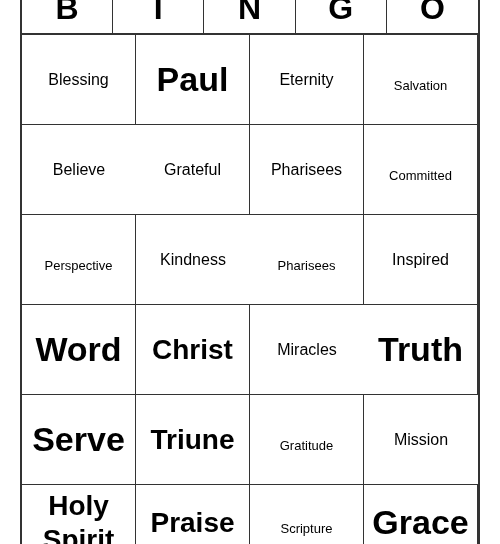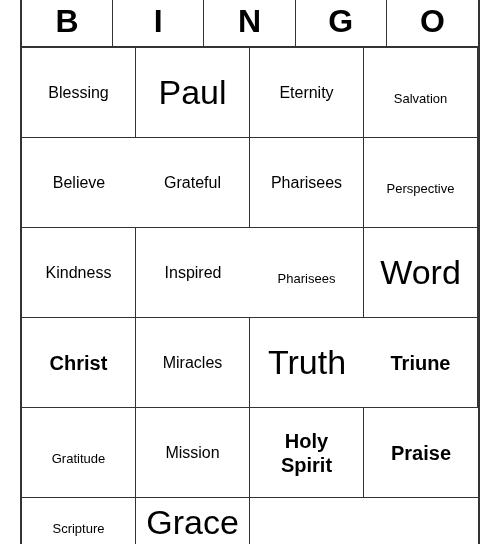--- a/index.html
+++ b/index.html
@@ -72,27 +72,27 @@
     .size-small {
       font-size: 13px;
       margin-top: 12px;
     }
 
     .size-medium {
       font-size: 16px;
     }
 
     .size-large {
-      font-size: 20px;
+      font-size: 28px;
       font-weight: bold;
     }
 
     .size-xlarge {
       font-size: 34px;
-      font-weight: normal;
+      font-weight: bold;
     }
   </style>
 </head>
 <body>
 
 <div class="bingo-card">
   <div class="bingo-header">
   <div class="bingo-header-cell">B</div>
       <div class="bingo-header-cell">I</div>
       <div class="bingo-header-cell">N</div>
@@ -115,42 +115,48 @@
       <div class="bingo-cell">
         <span class="size-medium">Believe</span>
       </div>
       <div class="bingo-cell">
         <span class="size-medium">Grateful</span>
       </div>
       <div class="bingo-cell">
         <span class="size-medium">Pharisees</span>
       </div>
       <div class="bingo-cell">
+        <span class="size-small">Committed</span>
+      </div>
+      <div class="bingo-cell">
         <span class="size-small">Perspective</span>
       </div>
       <div class="bingo-cell">
         <span class="size-medium">Kindness</span>
       </div>
       <div class="bingo-cell">
-        <span class="size-medium">Inspired</span>
+        <span class="size-small">Pharisees</span>
       </div>
       <div class="bingo-cell">
-        <span class="size-small">Pharisees</span>
+        <span class="size-medium">Inspired</span>
       </div>
       <div class="bingo-cell">
         <span class="size-xlarge">Word</span>
       </div>
       <div class="bingo-cell">
         <span class="size-large">Christ</span>
       </div>
       <div class="bingo-cell">
         <span class="size-medium">Miracles</span>
       </div>
       <div class="bingo-cell">
         <span class="size-xlarge">Truth</span>
+      </div>
+      <div class="bingo-cell">
+        <span class="size-xlarge">Serve</span>
       </div>
       <div class="bingo-cell">
         <span class="size-large">Triune</span>
       </div>
       <div class="bingo-cell">
         <span class="size-small">Gratitude</span>
       </div>
       <div class="bingo-cell">
         <span class="size-medium">Mission</span>
       </div>

